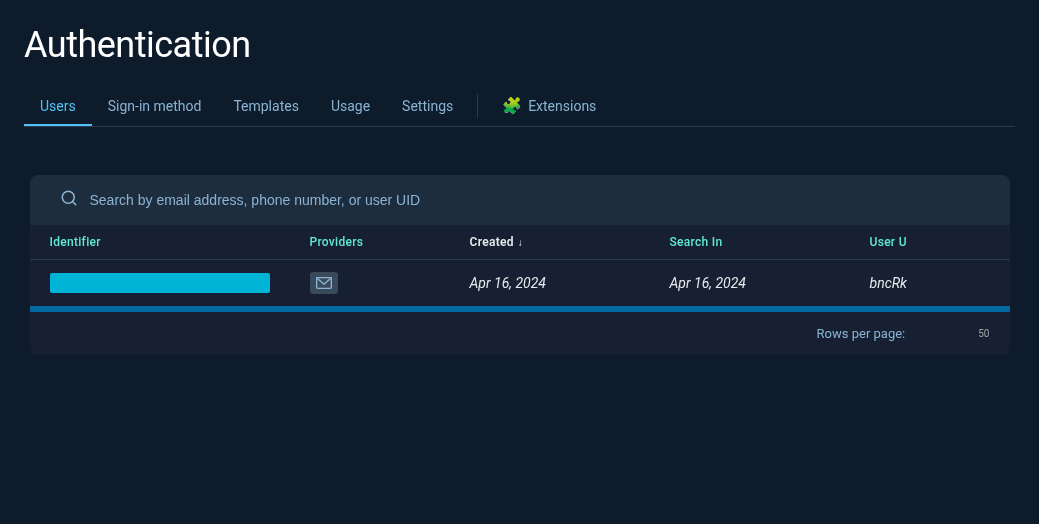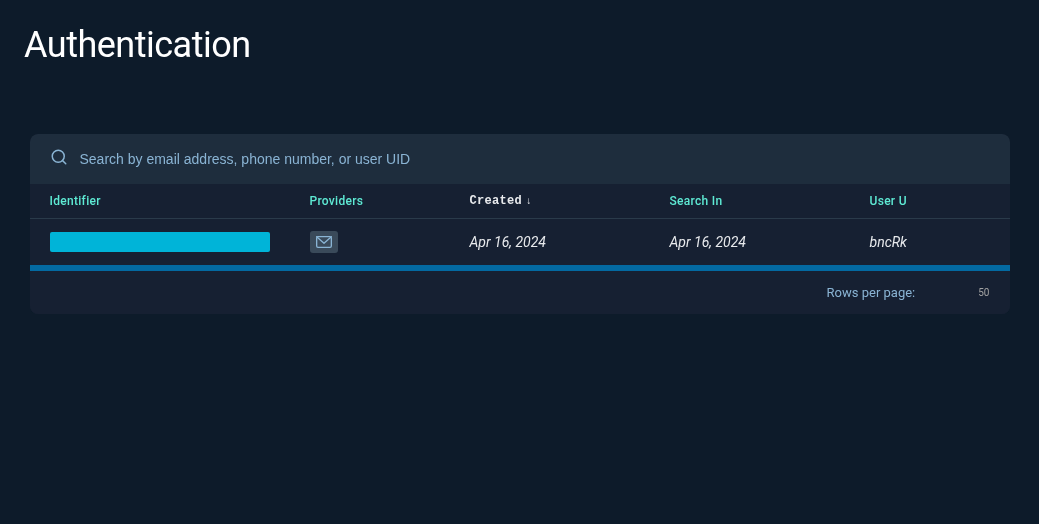--- a/index.html
+++ b/index.html
@@ -79,21 +79,21 @@
       border-radius: 8px;
       width: 100%;
       max-width: 980px;
       padding: 0;
       overflow: hidden;
     }
 
     .search-bar {
       display: flex;
       align-items: center;
-      padding: 14px 20px;
+      padding: 14px 30px;
       background-color: #1e2d3d;
       gap: 12px;
       border-radius: 8px 8px 0 0;
     }
 
     .search-icon {
       color: #8ab4d4;
       font-size: 18px;
     }
 
@@ -129,21 +129,20 @@
       display: flex;
       align-items: center;
       gap: 4px;
       text-transform: none;
       letter-spacing: 0.3px;
     }
 
     .table-header-cell.sorted {
       color: #e8eaed;
       font-weight: 600;
-      font-family: Liberation Mono, monospace;
     }
 
     .sort-arrow {
       font-size: 10px;
       color: #e8eaed;
     }
 
     .table-row {
       display: grid;
       grid-template-columns: 1fr 160px 200px 200px 120px;
@@ -180,40 +179,52 @@
     .cell-text {
       font-size: 14px;
       color: #e8eaed;
     }
 
     .footer-row {
       display: flex;
       align-items: center;
       justify-content: flex-end;
       padding: 14px 20px;
-      gap: 16px;
+      gap: 26px;
       background-color: #162032;
     }
 
     .rows-per-page-label {
       font-size: 13px;
       color: #8ab4d4;
     }
 
     .rows-per-page-value {
       font-size: 10px;
       color: #a3a3a3;
       margin-left: 47px;
     }
   </style>
 </head>
 <body>
 
 <div class="header">
   <h1 class="page-title">Authentication</h1>
+  <nav class="nav-tabs">
+    <a class="nav-tab active">Users</a>
+    <a class="nav-tab">Sign-in method</a>
+    <a class="nav-tab">Templates</a>
+    <a class="nav-tab">Usage</a>
+    <a class="nav-tab">Settings</a>
+    <div class="nav-divider"></div>
+    <a class="nav-tab">
+      <span class="extensions-icon">🧩</span>
+      <span>Extensions</span>
+    </a>
+  </nav>
 </div>
 
 <div class="main-content">
   <div class="content-card">
 
     <div class="search-bar">
       <span class="search-icon">
         <svg width="18" height="18" viewBox="0 0 24 24" fill="none" stroke="#8ab4d4" stroke-width="2" stroke-linecap="round" stroke-linejoin="round">
           <circle cx="11" cy="11" r="8"></circle>
           <line x1="21" y1="21" x2="16.65" y2="16.65"></line>

